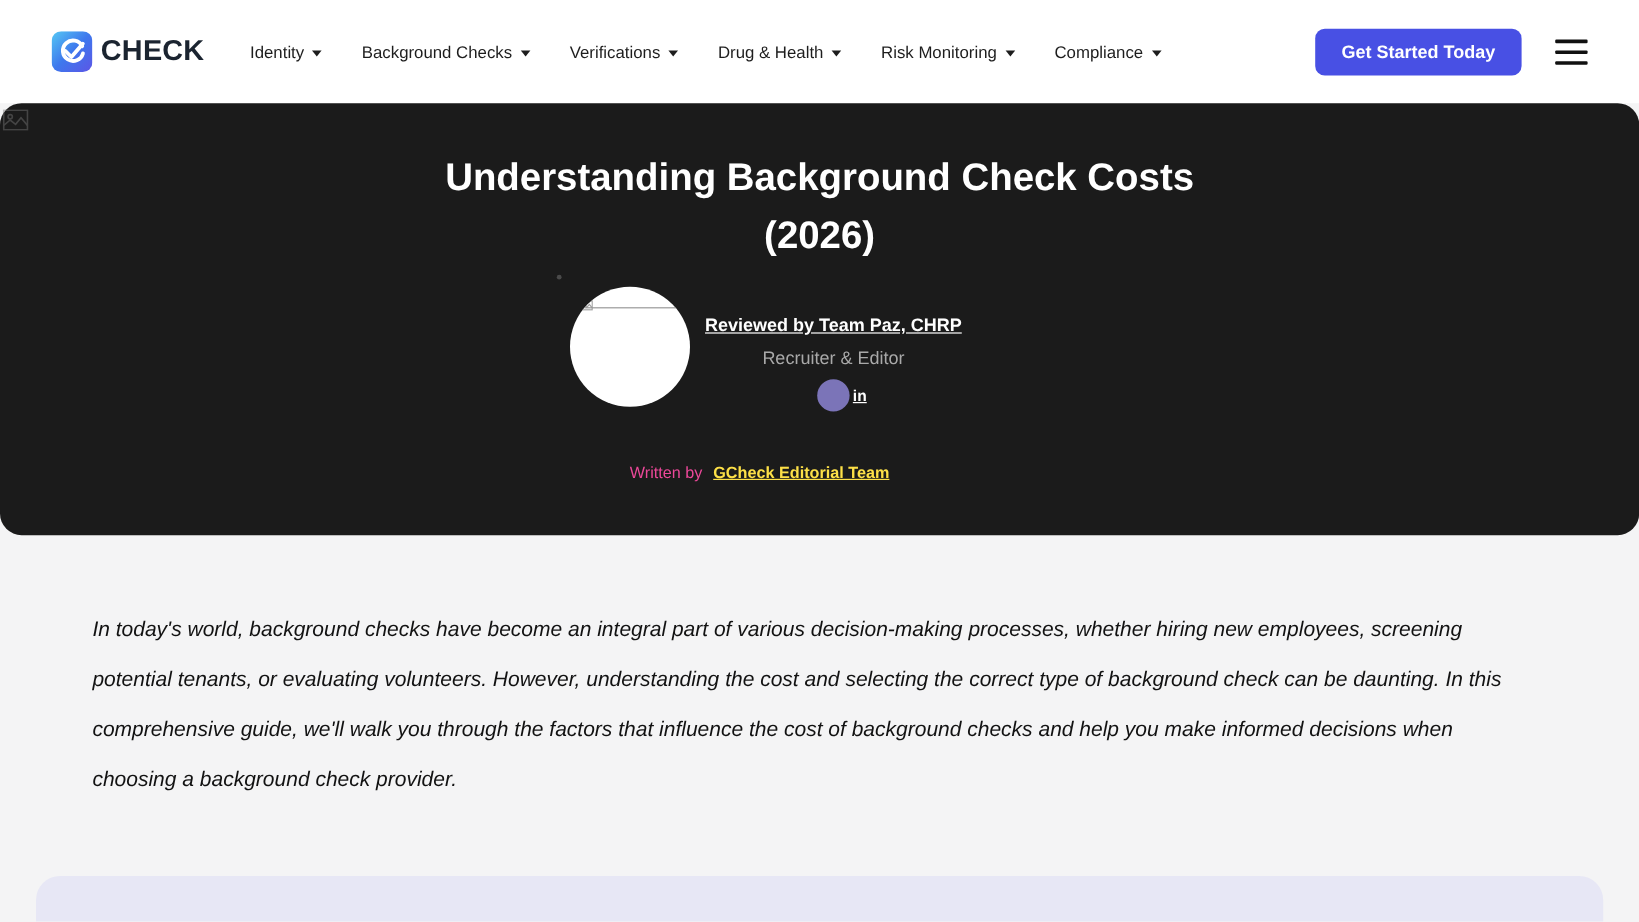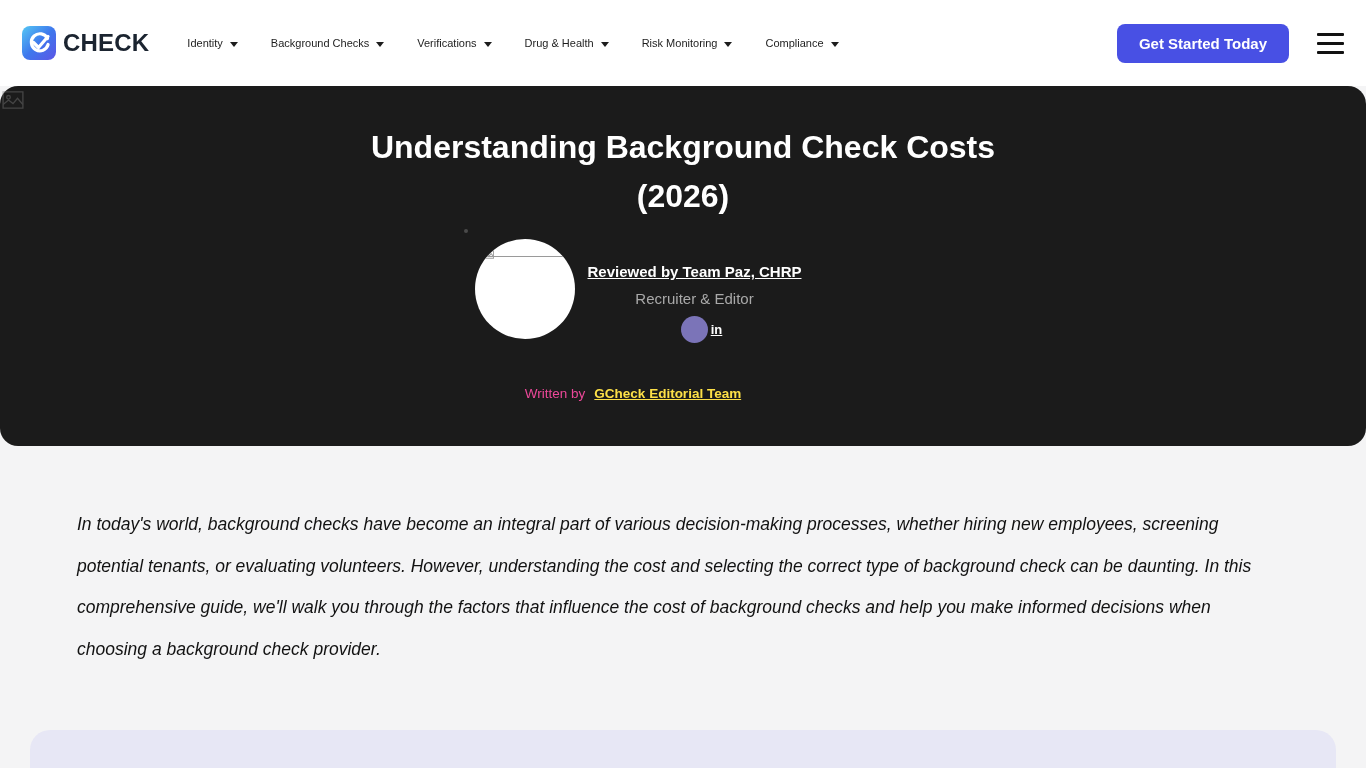--- a/index.html
+++ b/index.html
@@ -7,29 +7,29 @@
   body {
     font-family:"Liberation Sans", sans-serif;
     background:#F4F4F5;
     position:relative;
   }
 
   
   .header {
     height:86px; background:#ffffff;
     display:flex; align-items:center;
-    padding:0 22px;
+    padding:0 43px;
   }
   .logo { display:flex; align-items:center; gap:7px; cursor:pointer; }
   .logo-icon { width:34px; height:34px; display:block; }
   .logo-text { font-size:24px; font-weight:bold; color:#1B2430; letter-spacing:0.2px; }
 
   .nav { display:flex; align-items:center; gap:33px; margin-left:38px; }
   .nav-item { display:flex; align-items:center; gap:7px; cursor:pointer; }
-  .nav-label { font-size:11px; color:#1D1D1D; }
+  .nav-label { font-size:14px; color:#1D1D1D; }
   .caret {
     width:0; height:0;
     border-left:4.5px solid transparent;
     border-right:4.5px solid transparent;
     border-top:5.5px solid #1D1D1D;
     margin-top:2px;
   }
 
   .cta-button {
     margin-left:auto;

